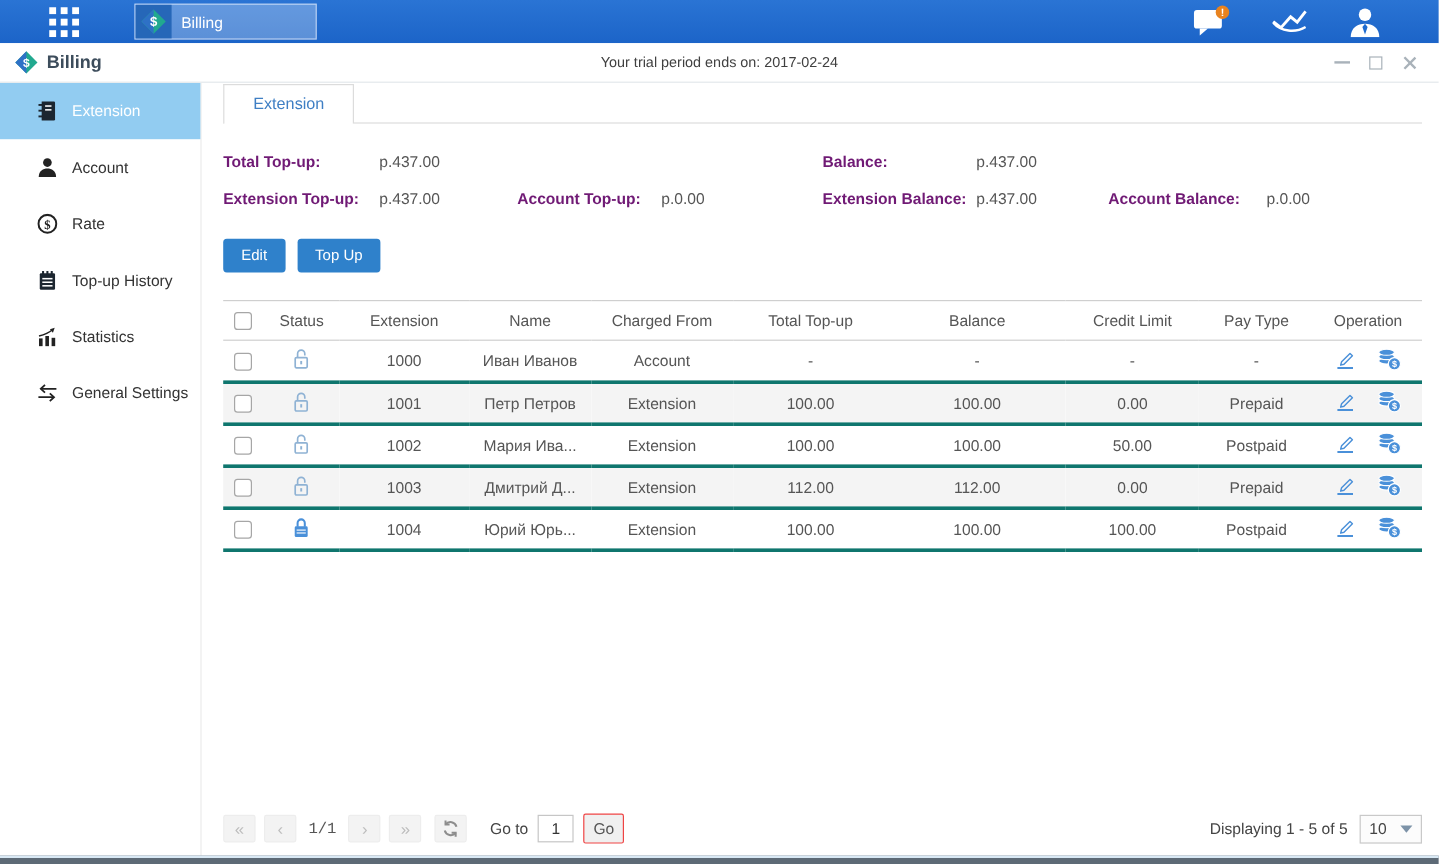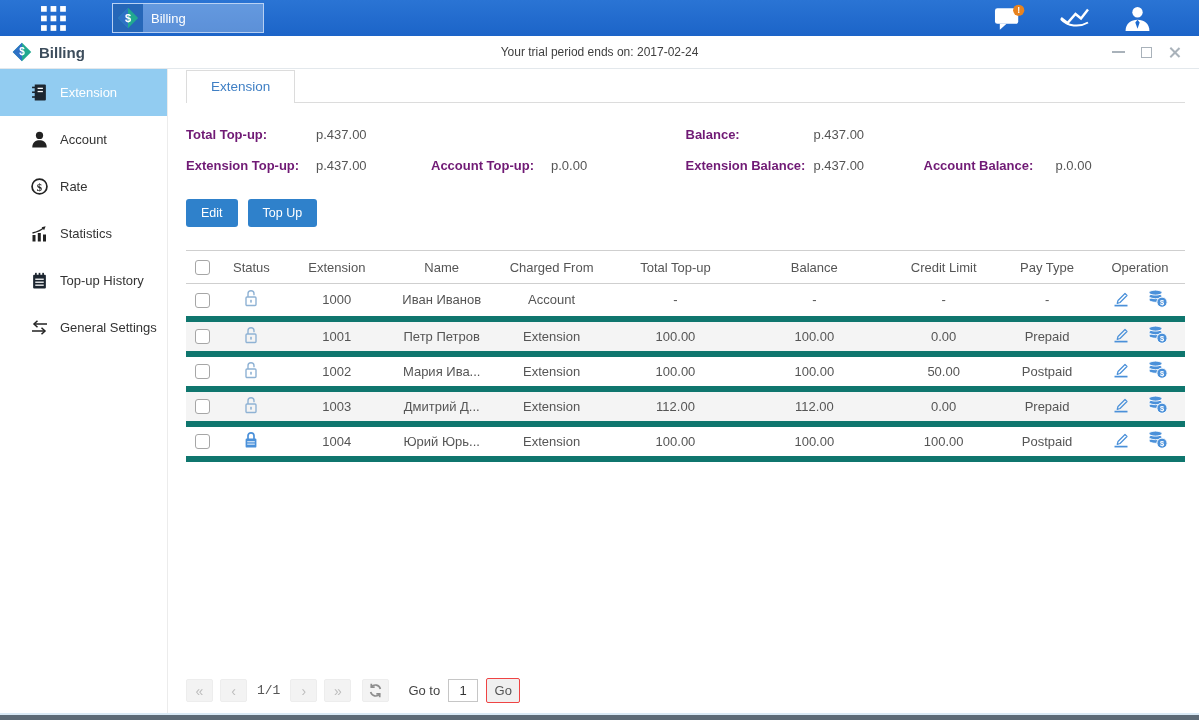--- a/index.html
+++ b/index.html
@@ -52,21 +52,21 @@
   .sum-val { color:#555; }
   .w130 { width:130px; } .w115 { width:115px; } .w128 { width:128px; } .w110 { width:110px; } .w120 { width:120px; } .w132 { width:132px; }
 
   
   .actions { display:flex; gap:10px; margin-top:18px; margin-bottom:23px; }
   .btn-blue { background:#2f81cb; color:#fff; font-size:12.5px; border:none; height:28px; padding:0 15px; border-radius:3px; cursor:pointer; font-family:"Liberation Sans",sans-serif; }
 
   
   table { width:100%; border-collapse:collapse; table-layout:fixed; font-size:13px; color:#555; }
   thead th { font-weight:normal; color:#555; height:33px; border-top:1px solid #cfcfcf; border-bottom:1px solid #cfcfcf; text-align:center; }
-  tbody td { height:35px; text-align:center; border-bottom:6px solid #0f766e; overflow:hidden; white-space:nowrap; text-overflow:ellipsis; }
+  tbody td { height:35px; text-align:center; border-bottom:3px solid #0f766e; overflow:hidden; white-space:nowrap; text-overflow:ellipsis; }
   tbody tr:nth-child(even) { background:#f4f4f4; }
   .checkbox { display:inline-block; width:15px; height:15px; border:1px solid #a6a6a6; border-radius:3px; background:#fff; cursor:pointer; vertical-align:middle; }
   .op-icon { display:inline-block; margin:0 7px; cursor:pointer; vertical-align:middle; }
   .status-slot { display:inline-block; vertical-align:middle; }
 
   .spacer { flex:1; }
 
   
   .pager { display:flex; align-items:center; margin-bottom:10px; flex-shrink:0; }
   .pg-btn { width:27px; height:23px; background:#f3f3f3; border:1px solid #ededed; border-radius:2px; color:#bdbdbd; font-size:14px; display:flex; align-items:center; justify-content:center; margin-right:7px; cursor:pointer; user-select:none; }
@@ -184,43 +184,43 @@
         <span class="side-icon">
           <svg width="17" height="17" viewBox="0 0 16 16">
             <circle cx="8" cy="8" r="7" fill="none" stroke="#222" stroke-width="1.6"></circle>
             <text x="8" y="12" font-size="10" font-weight="bold" fill="#222" text-anchor="middle" font-family="Liberation Serif, serif">$</text>
           </svg>
         </span>
         <span class="lbl">Rate</span>
       </div>
       <div class="side-item">
         <span class="side-icon">
-          <svg width="17" height="17" viewBox="0 0 17 17" fill="#222">
-            <rect x="1.5" y="10" width="3" height="6.5"></rect>
-              <rect x="6.8" y="8" width="3" height="8.5"></rect>
-              <rect x="12" y="9.5" width="3" height="7"></rect>
-            <path d="M1.5 8 C5.5 7 9 6 12.5 3" fill="none" stroke="#222" stroke-width="1.3"></path>
-            <path d="M14.6 1.2 l-4 1.1 2.5 2.9 z"></path>
-          </svg>
-        </span>
-        <span class="lbl">Statistics</span>
-      </div>
-      <div class="side-item">
-        <span class="side-icon">
           <svg width="17" height="17" viewBox="0 0 16 16">
             <rect x="2" y="2.5" width="12" height="13" rx="1" fill="#1c2630"></rect>
             <rect x="3.8" y="0.8" width="1.6" height="3.2" fill="#1c2630"></rect>
               <rect x="7.2" y="0.8" width="1.6" height="3.2" fill="#1c2630"></rect>
               <rect x="10.6" y="0.8" width="1.6" height="3.2" fill="#1c2630"></rect>
             <rect x="4" y="6.2" width="8" height="1.2" fill="#fff"></rect>
               <rect x="4" y="9" width="8" height="1.2" fill="#fff"></rect>
               <rect x="4" y="11.8" width="8" height="1.2" fill="#fff"></rect>
           </svg>
         </span>
         <span class="lbl">Top-up History</span>
+      </div>
+      <div class="side-item">
+        <span class="side-icon">
+          <svg width="17" height="17" viewBox="0 0 17 17" fill="#222">
+            <rect x="1.5" y="10" width="3" height="6.5"></rect>
+              <rect x="6.8" y="8" width="3" height="8.5"></rect>
+              <rect x="12" y="9.5" width="3" height="7"></rect>
+            <path d="M1.5 8 C5.5 7 9 6 12.5 3" fill="none" stroke="#222" stroke-width="1.3"></path>
+            <path d="M14.6 1.2 l-4 1.1 2.5 2.9 z"></path>
+          </svg>
+        </span>
+        <span class="lbl">Statistics</span>
       </div>
       <div class="side-item">
         <span class="side-icon">
           <svg width="17" height="17" viewBox="0 0 17 17" fill="none" stroke="#222" stroke-width="1.5">
             <path d="M3 5 h13"></path>
               <path d="M6.5 1.8 L3 5 l3.5 3.2"></path>
             <path d="M14 12 H1"></path>
               <path d="M10.5 8.8 L14 12 l-3.5 3.2"></path>
           </svg>
         </span>
@@ -493,18 +493,25 @@
           <svg width="15" height="15" viewBox="0 0 16 16" fill="none" stroke="#8d8d8d" stroke-width="1.8">
             <path d="M13.2 6.3 A5.6 5.6 0 0 0 3.5 4.2"></path>
             <path d="M2.8 9.7 A5.6 5.6 0 0 0 12.5 11.8"></path>
             <path d="M3.5 0.8 v3.6 h3.6"></path>
             <path d="M12.5 15.2 v-3.6 h-3.6"></path>
           </svg>
         </span>
         <span class="goto-label">Go to</span>
         <input class="goto-input" type="text" value="1" style="">
         <button class="go-btn">Go</button>
+        <div class="pager-right">
+          <span class="displaying">Displaying 1 - 5 of 5</span>
+          <div class="page-size">
+            <span class="val">10</span>
+            <span class="caret-down"></span>
+          </div>
+        </div>
       </div>
     </section>
   </div>
 
   <div class="bottom-strip"></div>
 </div>
 
 </body></html>

